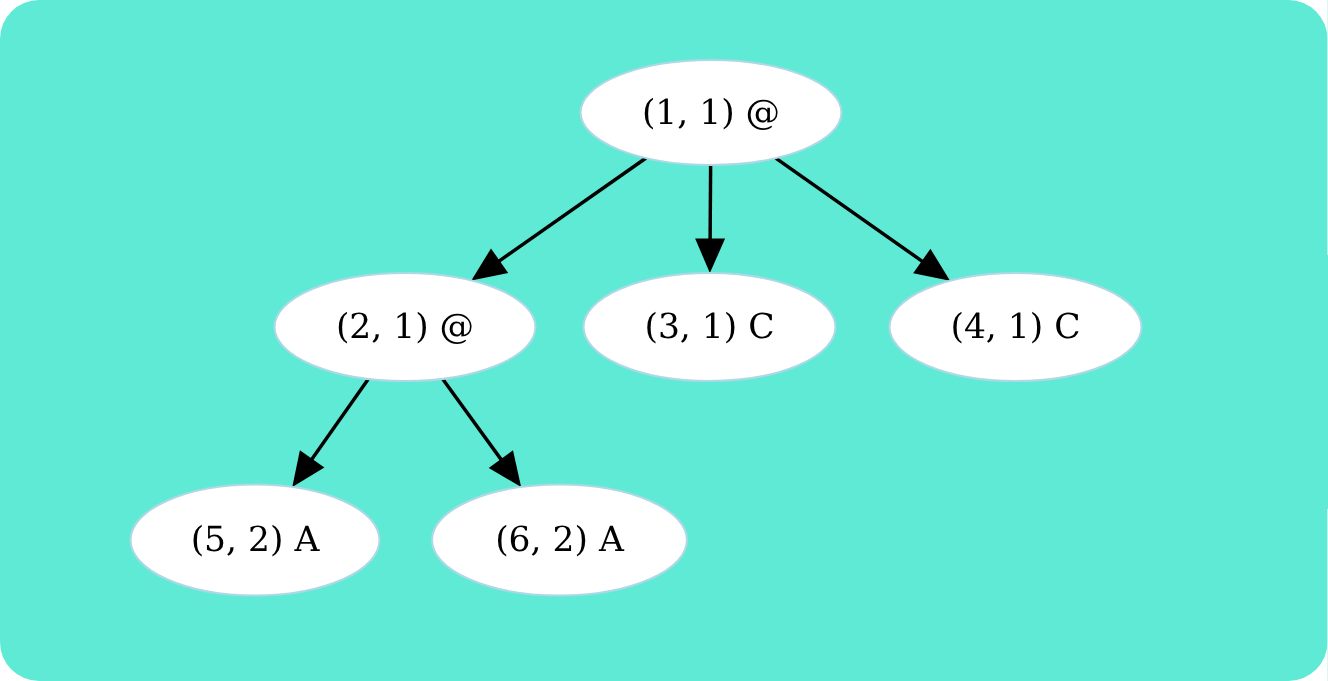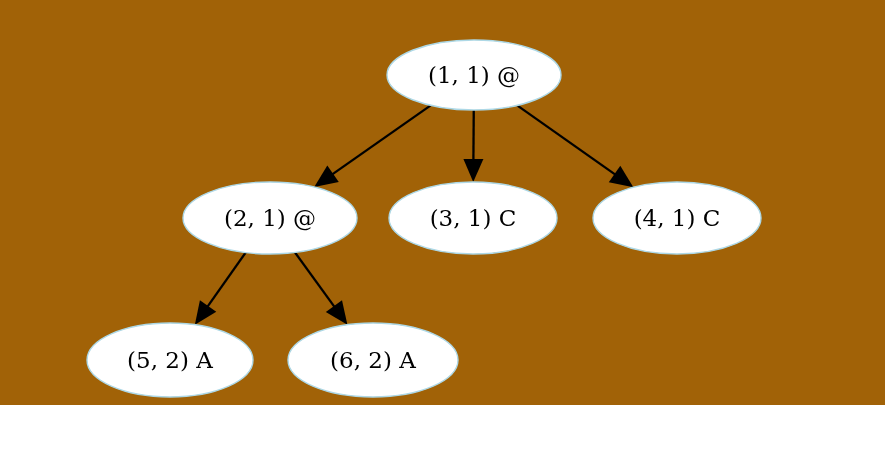--- a/index.html
+++ b/index.html
@@ -6,22 +6,23 @@
     margin: 0;
     padding: 0;
     background: #ffffff;
     width: 885px;
     height: 454px;
     overflow: hidden;
   }
   .stage {
     position: relative;
     width: 885px;
-    height: 405px;
-    background: #a16207;
+    height: 454px;
+    background: #5eead4;
+    border-radius: 26px;
   }
   svg {
     display: block;
   }
   .node-label {
     font-family: "DejaVu Serif", "Liberation Serif", serif;
     font-size: 23px;
   }
 </style>
 </head>

